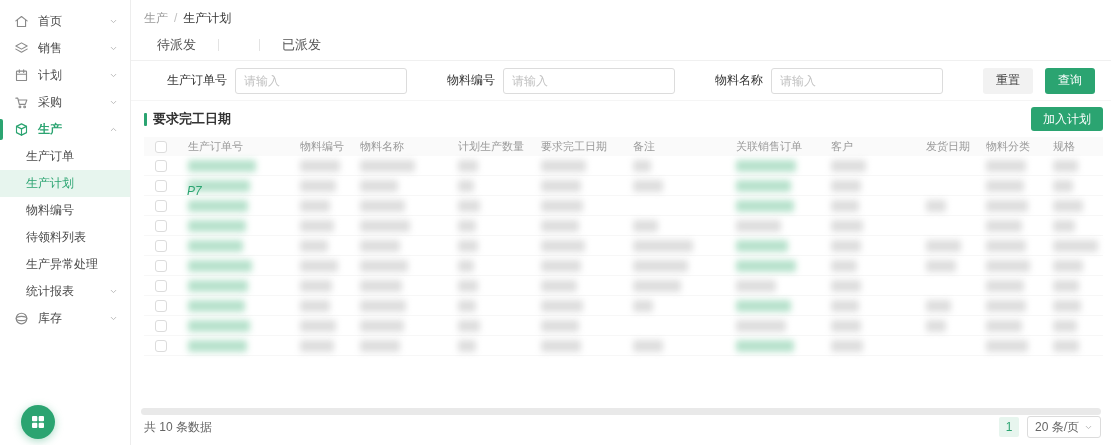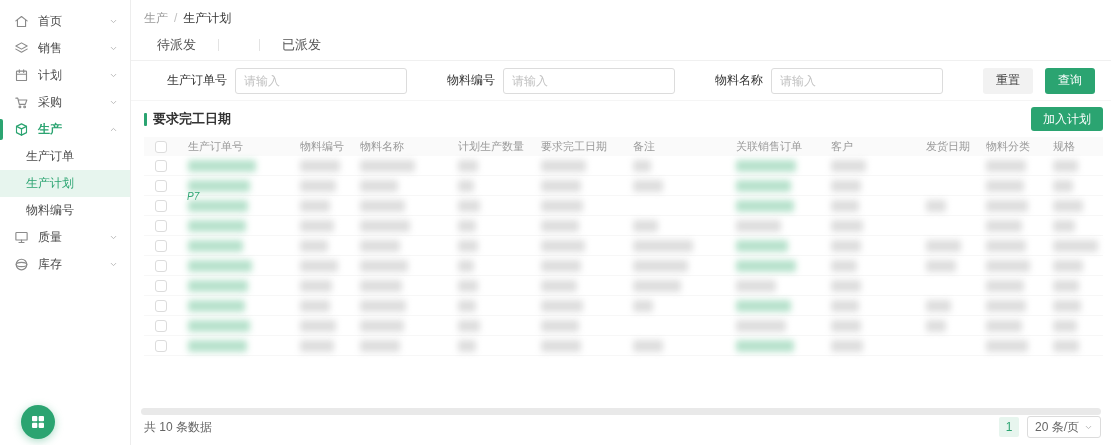--- a/index.html
+++ b/index.html
@@ -56,21 +56,21 @@
   .table { margin:0 8px 0 13px; }
   .thead { display:flex; align-items:center; background:#fafafa; height:19px; }
   .th { font-size:11px; color:#9a9a9a; padding-left:10px; flex-shrink:0; overflow:hidden; white-space:nowrap; }
   .col-check { width:34px; display:flex; justify-content:center; align-items:center; flex-shrink:0; padding:0; }
   .checkbox { width:12px; height:12px; border:1px solid #dcdcdc; border-radius:3px; background:#fff; cursor:pointer; }
   .trow { display:flex; align-items:center; height:20px; border-bottom:1px solid #f7f7f7; }
   .td { padding-left:10px; flex-shrink:0; position:relative; }
   .blk { height:12px; border-radius:2px; filter:blur(3px); }
   .blk.g { background:#b7e2cc; }
   .blk.k { background:#dedede; }
-  .frag { position:absolute; left:9px; top:12px; font-size:10px; color:var(--green); line-height:1;font-style:italic; }
+  .frag { position:absolute; left:9px; top:5px; font-size:12px; color:var(--green); line-height:1;font-style:italic; }
 
   .hscroll { position:absolute; left:10px; right:10px; bottom:30px; height:7px; background:#e9e9e9; border-radius:4px; cursor:pointer; }
   .pager { position:absolute; left:13px; right:10px; bottom:7px; display:flex; align-items:center; font-size:12px; color:#666; }
   .pager .spacer { flex:1; }
   .page-num { min-width:20px; height:20px; background:var(--green-bg); color:var(--green);
     display:flex; align-items:center; justify-content:center; border-radius:2px; margin-right:8px; cursor:pointer; }
   .page-size { height:22px; border:1px solid #dcdcdc; border-radius:3px; padding:0 7px; display:flex;
     align-items:center; gap:5px; color:#666; background:#fff; cursor:pointer; }
   .page-size .chev { color:#b5b5b5; display:flex; }
 </style>
@@ -157,30 +157,29 @@
         </div>
         <div class="sub-item">
           <span>生产订单</span>
       </div>
         <div class="sub-item selected">
           <span>生产计划</span>
       </div>
         <div class="sub-item">
           <span>物料编号</span>
       </div>
-        <div class="side-item">
-          <span class="s-icon">
-            <svg width="15" height="15" viewBox="0 0 24 24" fill="none" stroke="currentColor" stroke-width="1.8" stroke-linecap="round" stroke-linejoin="round">
-              <rect x="3" y="4" width="18" height="12" rx="1"></rect>
-              <path d="M12 16 V20"></path>
-              <path d="M8 20 H16"></path>
-            </svg>
-          </span>
-    <span>质量</span>
-    <span class="chev">
+        <div class="sub-item">
+          <span>待领料列表</span>
+      </div>
+        <div class="sub-item">
+          <span>生产异常处理</span>
+      </div>
+        <div class="sub-item">
+          <span>统计报表</span>
+      <span class="chev">
             <svg width="9" height="9" viewBox="0 0 24 24" fill="none" stroke="currentColor" stroke-width="2.4" stroke-linecap="round" stroke-linejoin="round">
               <polyline points="6 9 12 15 18 9"></polyline>
             </svg>
           </span>
         </div>
         <div class="side-item">
           <span class="s-icon">
             <svg width="15" height="15" viewBox="0 0 24 24" fill="none" stroke="currentColor" stroke-width="1.8" stroke-linecap="round" stroke-linejoin="round">
               <circle cx="12" cy="12" r="8.5"></circle>
               <ellipse cx="12" cy="12" rx="8.5" ry="3.4"></ellipse>

